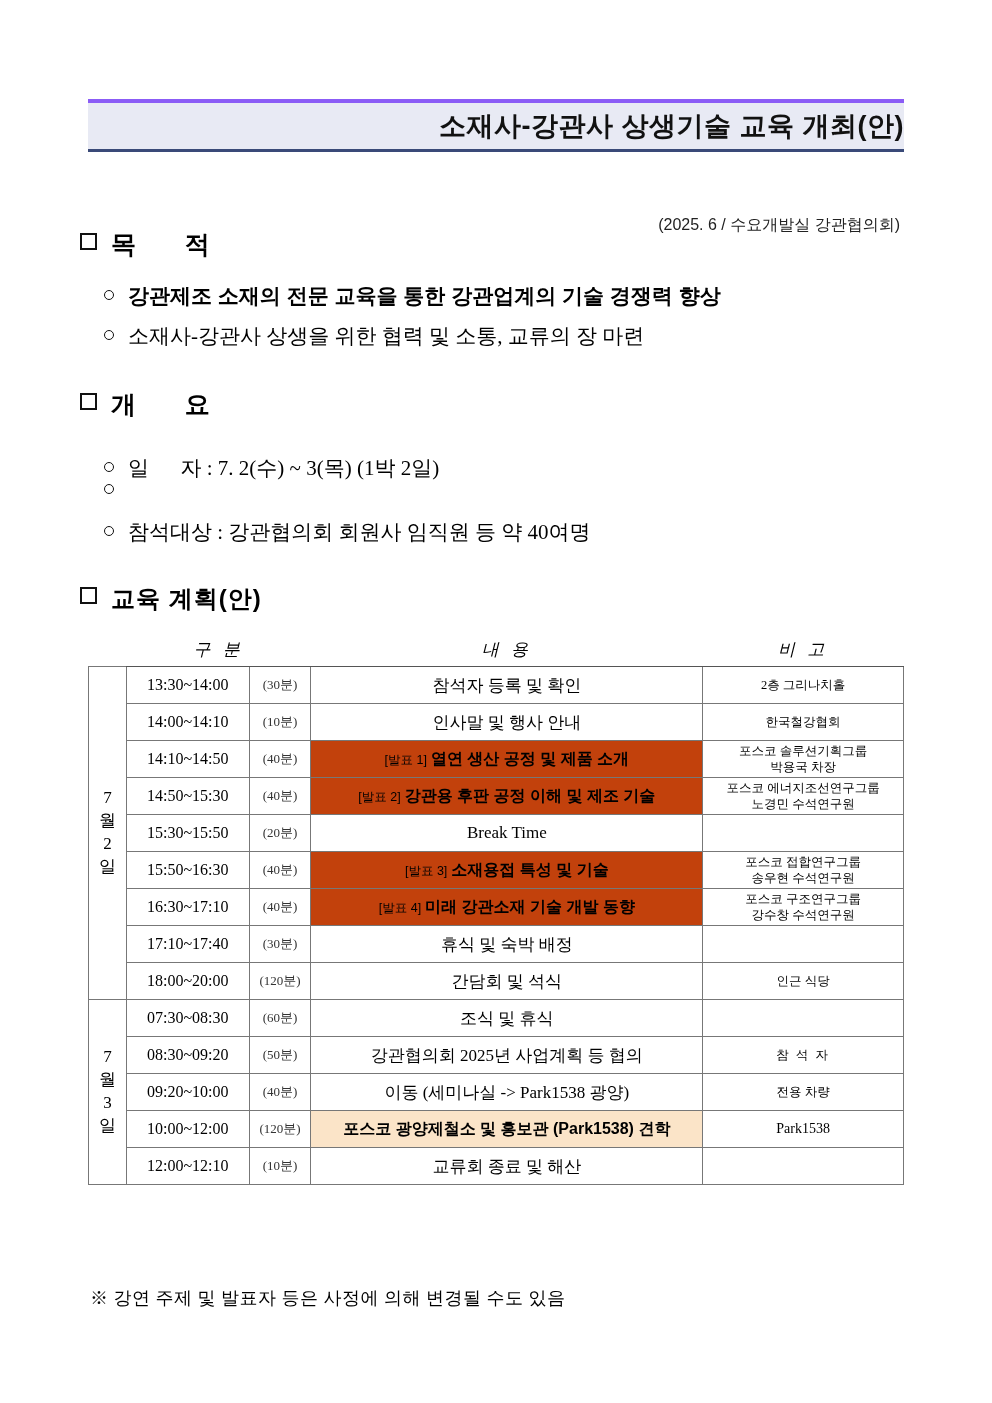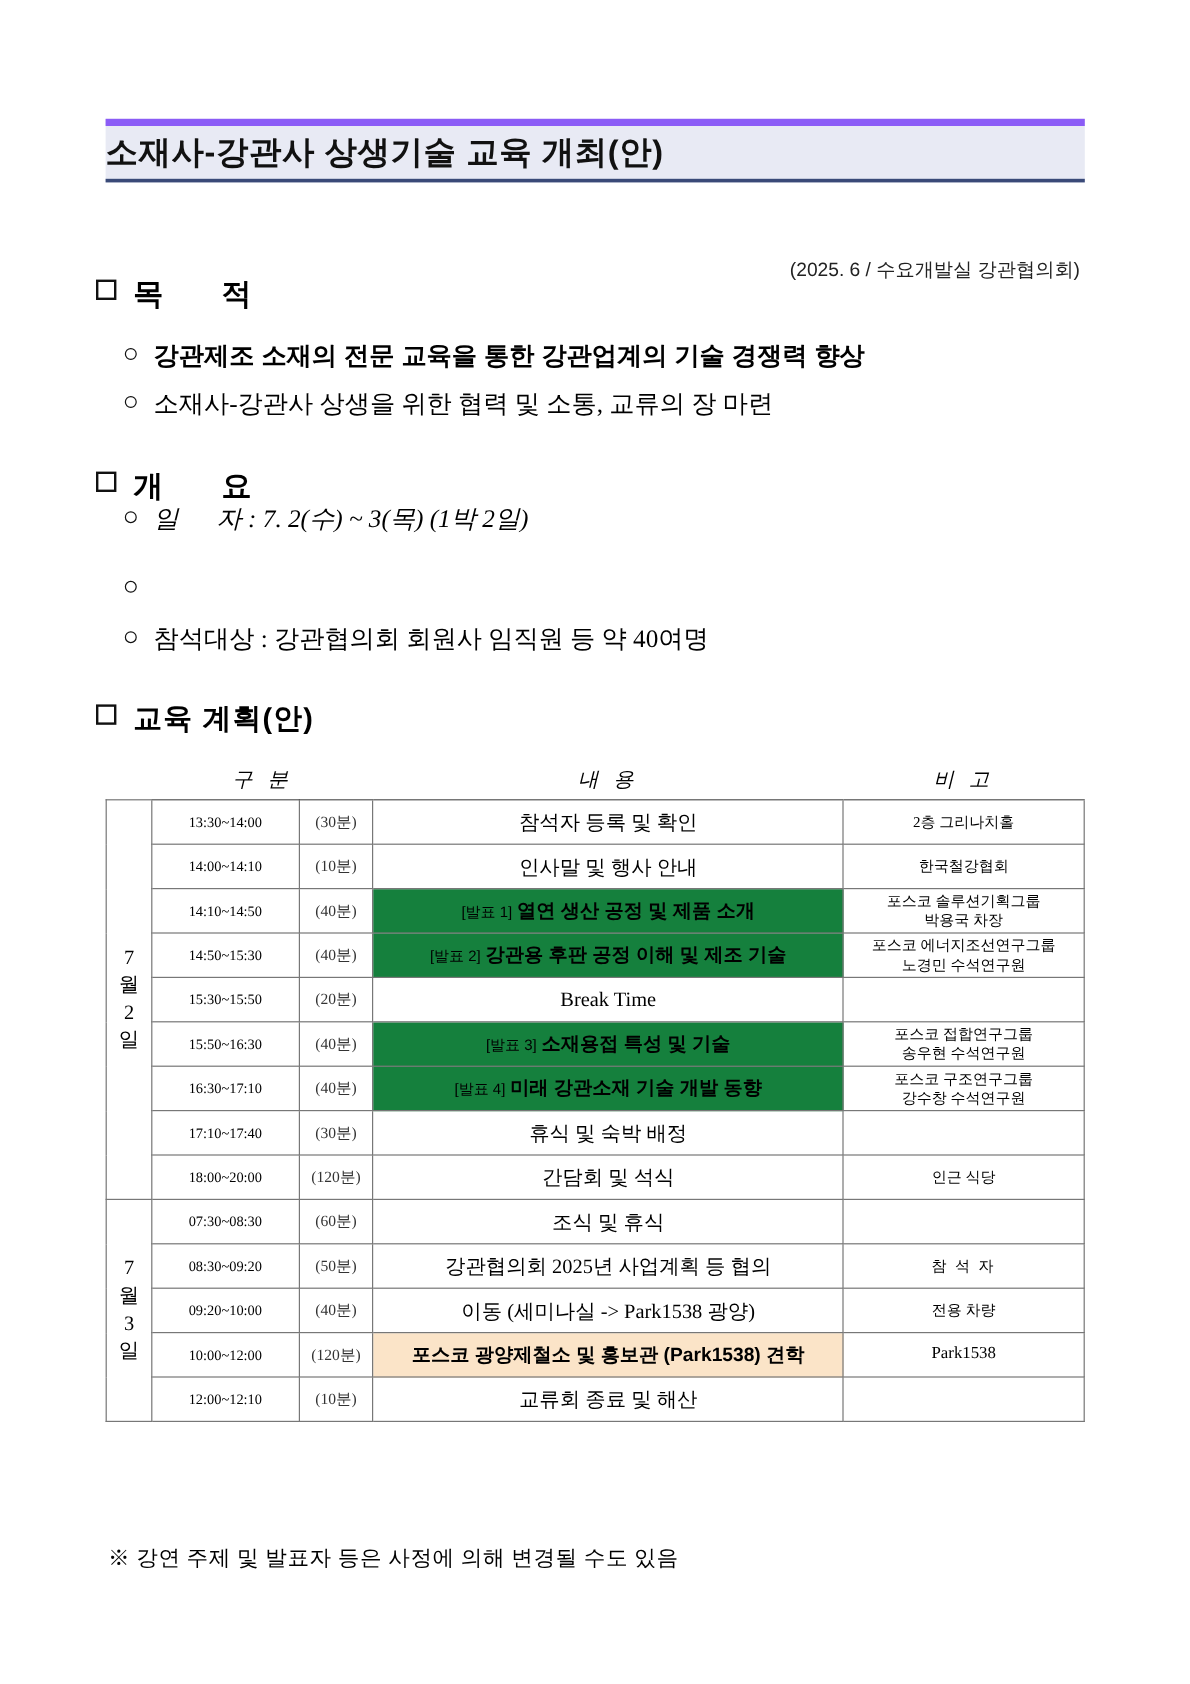--- a/index.html
+++ b/index.html
@@ -22,26 +22,27 @@
     box-sizing: border-box;
   }
   
   .title-banner {
     position: absolute;
     left: 88px;
     top: 99px;
     width: 816px;
     height: 53px;
     background: #e8eaf4;
-    border-top: 6px solid #8b5cf6;
+    border-top: 4px solid #8b5cf6;
     border-bottom: 3px solid #3a4a78;
     box-sizing: border-box;
     display: flex;
     align-items: center;
-    justify-content: flex-start;
+    justify-content: flex-end;
+    padding-left: 45px;
   }
   .title-banner .title-text {
     font-family: "Liberation Sans", sans-serif;
     font-weight: bold;
     font-size: 27px;
     letter-spacing: 0.5px;
     color: #111111;
   }
   .subtitle {
     position: absolute;
@@ -89,21 +90,21 @@
   }
   .bold { font-weight: bold; }
   .sans { font-family: "Liberation Sans", sans-serif; }
 
   
   #purpose-head { top: 228px; }
   #purpose-l1 { top: 282px; }
   #purpose-l2 { top: 322px; }
 
   #outline-head { top: 388px; }
-  #outline-l1 { top: 418px; font-style: italic; }
+  #outline-l1 { top: 454px; }
   #outline-l2 { top: 478px; }
   #outline-l3 { top: 518px; }
 
   #plan-head { top: 583px; font-size: 24px; }
 
   
   table.plan {
     position: absolute;
     left: 88px;
     top: 632px;
@@ -132,40 +133,40 @@
     border: none;
   }
   .daycell {
     width: 34px;
     font-size: 17px;
     line-height: 1.35;
     letter-spacing: 0;
   }
   .timecell {
     width: 112px;
-    font-size: 12px;
+    font-size: 16px;
     white-space: nowrap;
   }
   .durcell {
     width: 56px;
     font-size: 13px;
     color: #333;
     border-radius: 15px;
   }
   .contentcell {
     width: 360px;
     font-size: 17px;
   }
   .remarkcell {
     width: 184px;
     font-size: 12.5px;
     line-height: 1.3;
   }
   tr.row { height: 37px; }
-  .hl-green { background: #15803d; }
+  .hl-green { background: #c2410c; }
   .hl-orange { background: #fbe4c8; }
   .tag {
     font-size: 12.5px;
     font-family: "Liberation Sans", sans-serif;
     margin-right: 4px;
   }
   .c-bold {
     font-family: "Liberation Sans", sans-serif;
     font-weight: bold;
     font-size: 16px;

